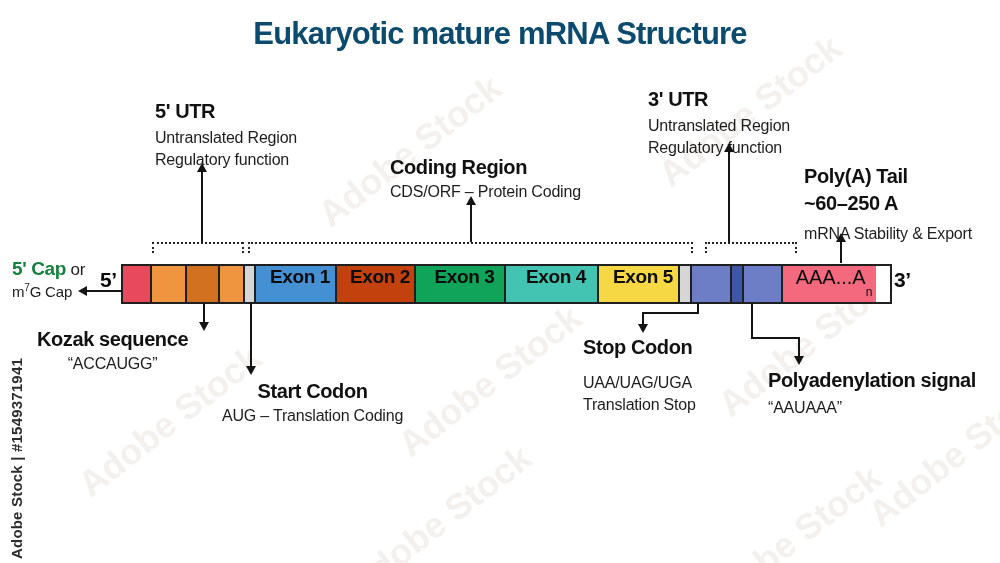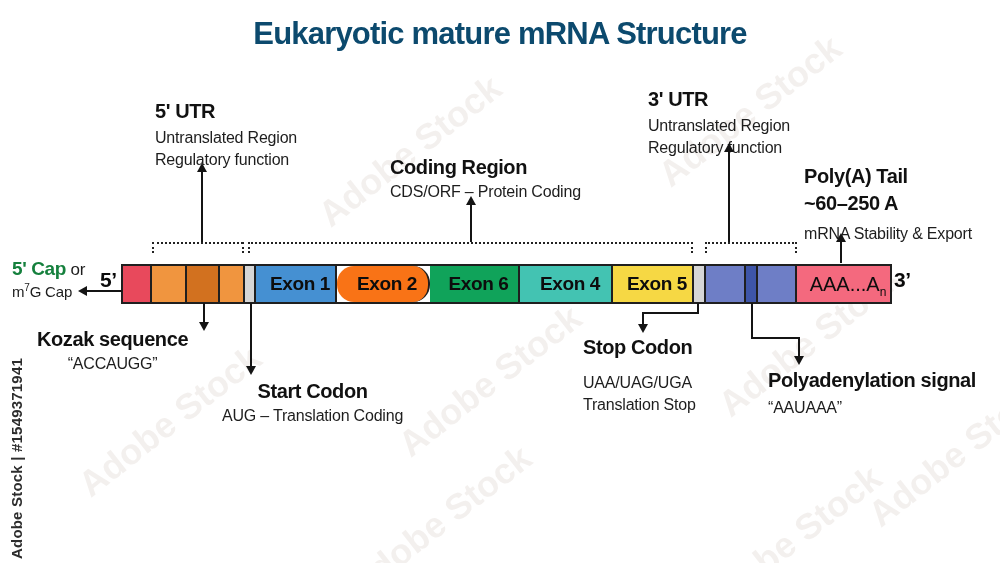--- a/index.html
+++ b/index.html
@@ -17,21 +17,21 @@
     font-size:31px;font-weight:bold;letter-spacing:-0.8px;color:#0c4a6e;
   }
   sup{font-size:10px;vertical-align:super;line-height:0;}
   
   .bar{
     position:absolute;left:121px;top:264px;width:767px;height:36px;
     border:2px solid #1f1f1f;display:flex;background:#fff;
   }
   .seg{
     box-sizing:border-box;height:100%;border-right:2px solid #1f1f1f;
-    display:flex;align-items:center;justify-content:center;flex:0 0 auto;padding-left:9px;
+    display:flex;justify-content:center;flex:0 0 auto;padding-left:9px;
   }
   .seg:last-child{border-right:none;}
   .seg-label{font-weight:bold;font-size:19px;letter-spacing:-0.4px;color:#0d0d0d;}
   .seg-aaa{font-weight:normal;font-size:20px;color:#0d0d0d;letter-spacing:0;}
   .seg-sub{font-size:12px;color:#0d0d0d;align-self:flex-end;margin-bottom:3px;}
   .prime{position:absolute;font-weight:bold;font-size:21px;letter-spacing:-0.5px;color:#0a0a0a;}
   
   .bracket{position:absolute;height:0;border-top:2px dotted #222;}
   .vtick{position:absolute;width:0;height:11px;border-left:2px dotted #222;}
   .vline{position:absolute;width:2px;background:#141414;}
@@ -124,25 +124,25 @@
 
   <div class="bar">
     <div class="seg" style="width: 29px; background: rgb(232, 73, 92);"></div>
     <div class="seg" style="width: 35px; background: rgb(240, 149, 63);"></div>
     <div class="seg" style="width: 33px; background: rgb(210, 113, 31);"></div>
     <div class="seg" style="width: 25px; background: rgb(240, 149, 63);"></div>
     <div class="seg" style="width: 11px; background: rgb(214, 214, 214);"></div>
     <div class="seg" style="width: 81px; background: rgb(69, 144, 210);">
         <span class="seg-label">Exon 1</span>
       </div>
-    <div class="seg" style="width: 93px; background: #f97316; border-radius: 17px;">
+    <div class="seg" style="width: 79px; background: #c2410c;">
         <span class="seg-label">Exon 2</span>
       </div>
     <div class="seg" style="width: 90px; background: rgb(16, 163, 90);">
-        <span class="seg-label">Exon 6</span>
+        <span class="seg-label">Exon 3</span>
       </div>
     <div class="seg" style="width: 93px; background: rgb(67, 195, 178);">
         <span class="seg-label">Exon 4</span>
       </div>
     <div class="seg" style="width: 81px; background: rgb(246, 216, 68);">
         <span class="seg-label">Exon 5</span>
       </div>
     <div class="seg" style="width: 12px; background: rgb(214, 214, 214);"></div>
     <div class="seg" style="width: 40px; background: rgb(110, 126, 198);"></div>
     <div class="seg" style="width: 12px; background: rgb(62, 85, 168);"></div>

